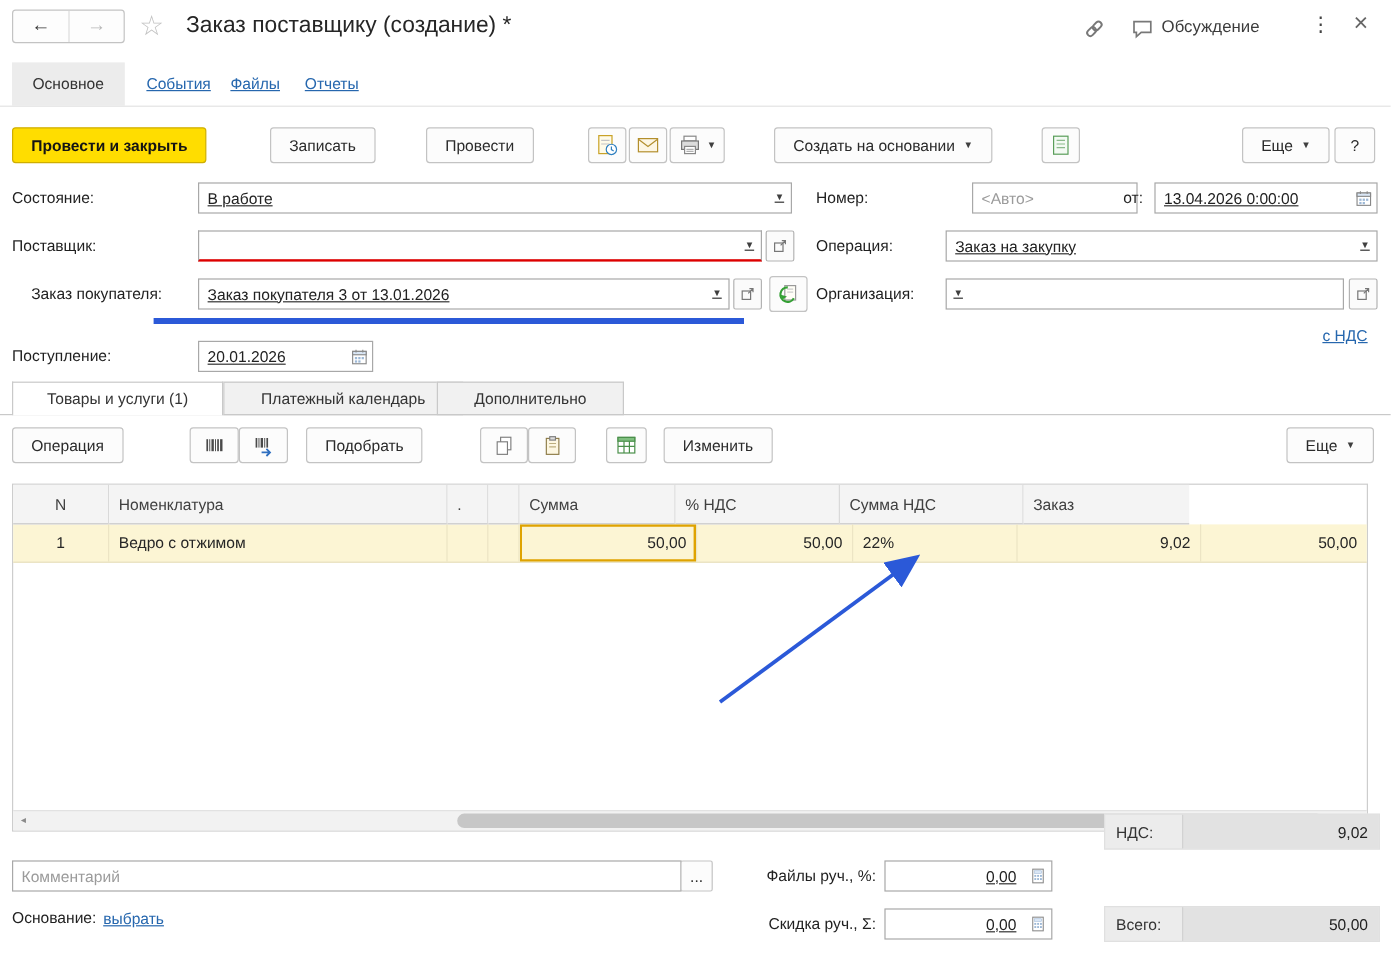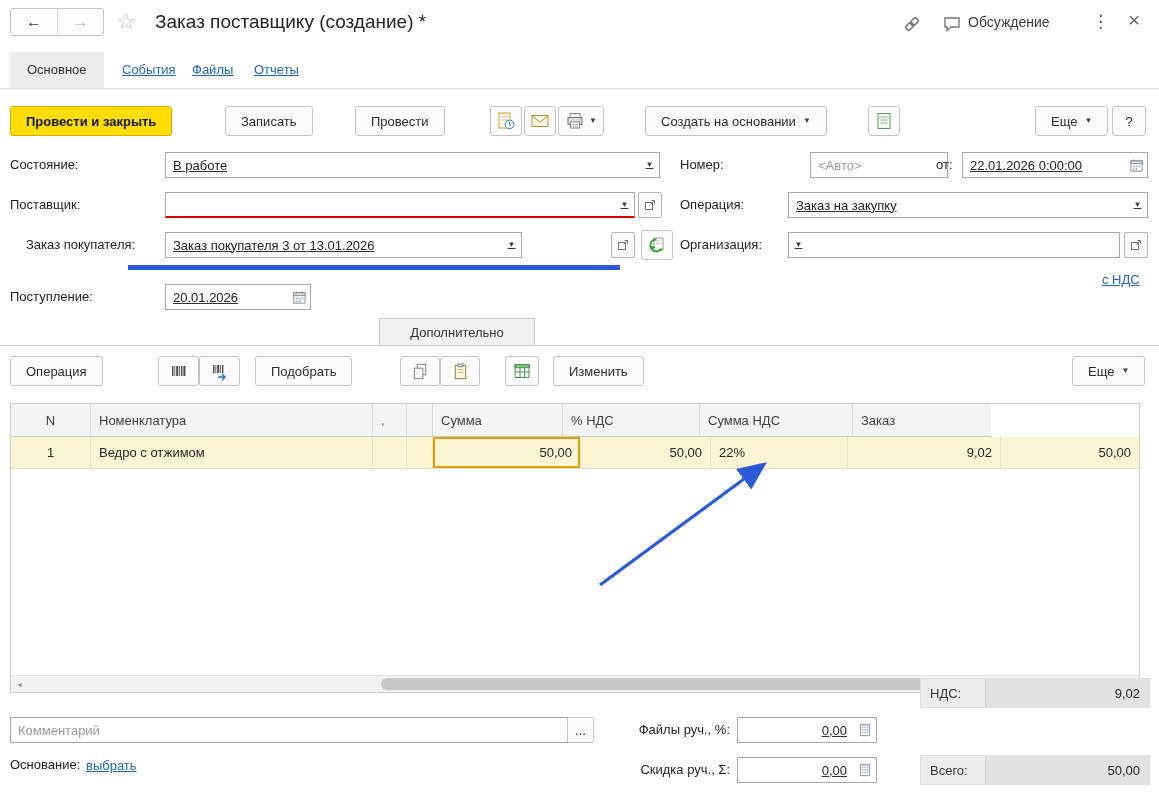--- a/index.html
+++ b/index.html
@@ -183,21 +183,21 @@
   <div class="field" style="left:165px;top:152px;width:495px">
     <span class="val">В работе</span>
     <span class="dd">
         <span class="caret">▼</span>
       </span>
   </div>
   <span class="lbl" style="left:680px;top:152px">Номер:</span>
   <input class="inp" style="left: 788px; top: 152px; width: 138px; margin-left: 22px;" placeholder="&lt;Авто&gt;">
   <span class="lbl" style="left:936px;top:152px">от:</span>
   <div class="field" style="left:962px;top:152px;width:186px">
-    <span class="val">22.01.2026 0:00:00</span>
+    <span class="val">13.04.2026 0:00:00</span>
     <span class="inbtn">
       <svg width="15" height="15" viewBox="0 0 16 16">
         <rect x="2" y="3" width="12" height="11" fill="#fff" stroke="#888"></rect>
         <rect x="2" y="3" width="12" height="3" fill="#d9e6f5" stroke="#888"></rect>
         <line x1="5" y1="1.5" x2="5" y2="4" stroke="#888"></line>
         <line x1="11" y1="1.5" x2="11" y2="4" stroke="#888"></line>
         <rect x="4" y="8" width="2" height="2" fill="#9db8d6"></rect>
         <rect x="7" y="8" width="2" height="2" fill="#9db8d6"></rect>
         <rect x="10" y="8" width="2" height="2" fill="#9db8d6"></rect>
         <rect x="4" y="11" width="2" height="2" fill="#9db8d6"></rect>
@@ -221,21 +221,21 @@
   </div>
   <span class="lbl" style="left:680px;top:192px">Операция:</span>
   <div class="field" style="left:788px;top:192px;width:360px">
     <span class="val">Заказ на закупку</span>
     <span class="dd">
         <span class="caret">▼</span>
       </span>
   </div>
 
   <span class="lbl" style="left:26px;top:232px">Заказ покупателя:</span>
-  <div class="field" style="left:165px;top:232px;width:357px">
+  <div class="field" style="left:165px;top:232px;width:443px">
     <span class="val">Заказ покупателя 3 от 13.01.2026</span>
     <span class="dd">
         <span class="caret">▼</span>
       </span>
   </div>
   <div class="sqbtn" style="left:611px;top:232px">
     <svg width="14" height="14" viewBox="0 0 14 14">
       <rect x="2.5" y="4.5" width="7" height="7" fill="none" stroke="#777"></rect>
       <path d="M7.5 6.5 L11.5 2.5 M8.5 2.5 h3 v3" fill="none" stroke="#777"></path>
     </svg>
@@ -276,21 +276,23 @@
         <line x1="11" y1="1.5" x2="11" y2="4" stroke="#888"></line>
         <rect x="4" y="8" width="2" height="2" fill="#9db8d6"></rect>
         <rect x="7" y="8" width="2" height="2" fill="#9db8d6"></rect>
         <rect x="10" y="8" width="2" height="2" fill="#9db8d6"></rect>
         <rect x="4" y="11" width="2" height="2" fill="#9db8d6"></rect>
         <rect x="7" y="11" width="2" height="2" fill="#9db8d6"></rect>
       </svg>
     </span>
   </div>
 
-  <div class="stab" style="left:379px;width:156px">Дополнительно</div>
+  <div class="stab active" style="left:10px;width:176px">Товары и услуги (1)</div>
+  <div class="stab" style="left:186px;width:200px">Платежный календарь</div>
+  <div class="stab" style="left:364px;width:156px">Дополнительно</div>
   <div class="panline"></div>
 
   <button class="btn" style="left:10px;top:356px">Операция</button>
   <button class="btn icononly" style="left:158px;top:356px;width:41px">
     <svg width="20" height="20" viewBox="0 0 20 20" fill="#4a4a4a">
       <rect x="3" y="5" width="1.4" height="10"></rect>
         <rect x="5.4" y="5" width="0.8" height="10"></rect>
       <rect x="7.2" y="5" width="2" height="10"></rect>
         <rect x="10.2" y="5" width="0.8" height="10"></rect>
       <rect x="12" y="5" width="1.4" height="10"></rect>

